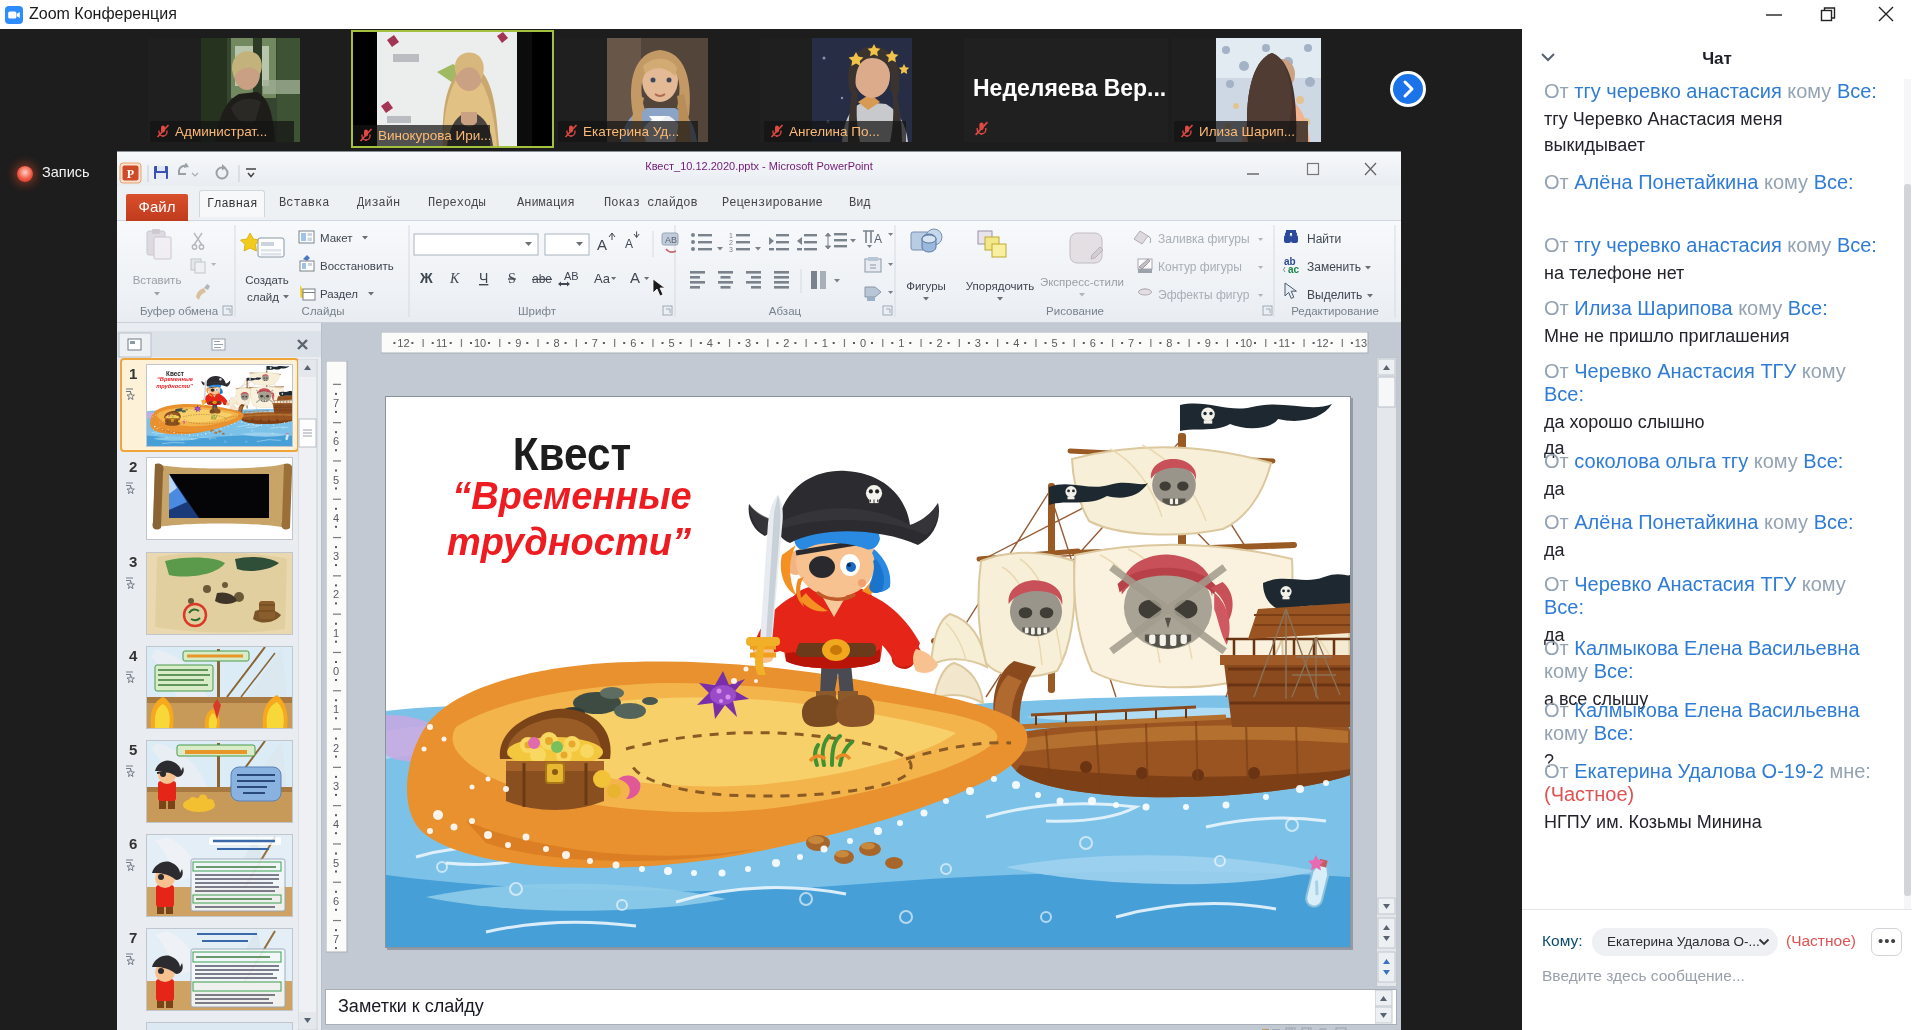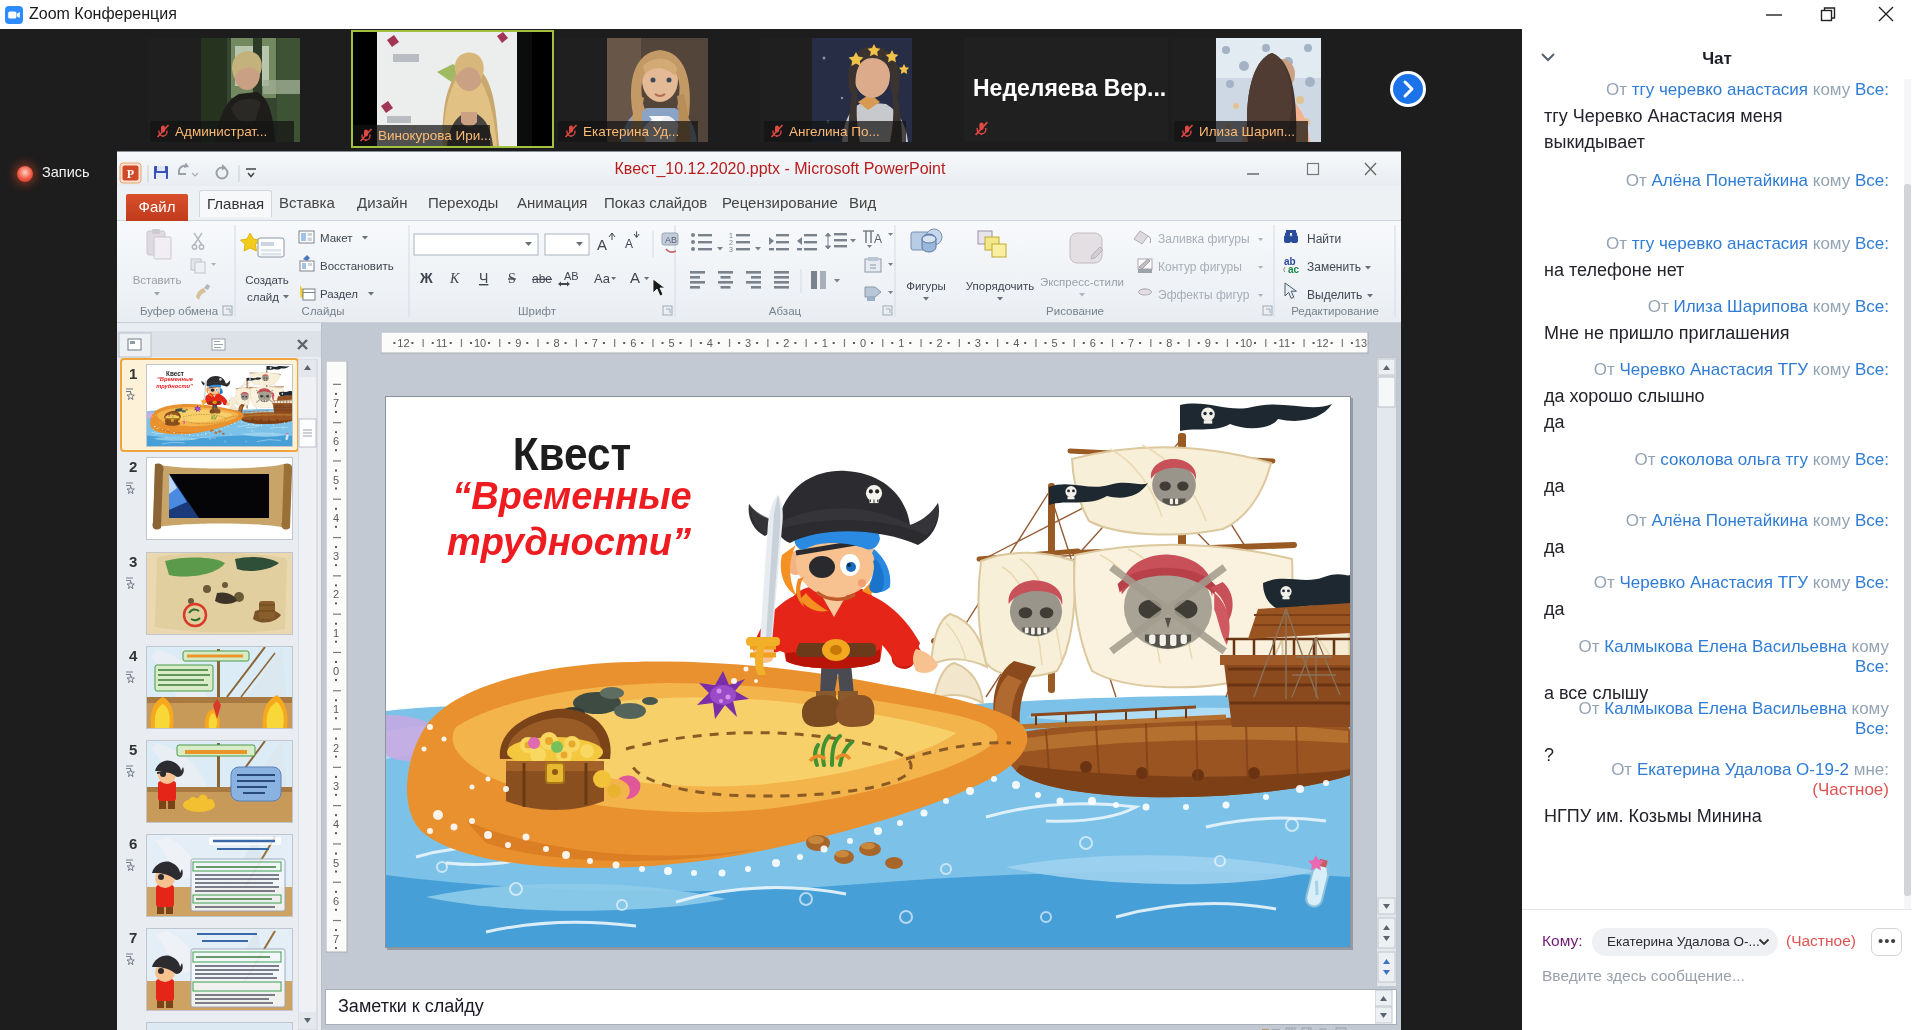--- a/index.html
+++ b/index.html
@@ -10,36 +10,36 @@
 #titlebar { left:0; top:0; width:1912px; height:29px; background:#fff; }
 #titlebar .ttext { left:29px; top:5px; font-size:16px; color:#1a1a1a; }
 
 #stage { left:0; top:29px; width:1522px; height:1001px; background:#1d1d1d; }
 .tile { position:absolute; background:#1f1f1f; overflow:hidden; }
 .namebar { position:absolute; left:0; bottom:0; height:21px; background:rgba(20,20,20,.72); color:#fdba74; font-size:13.5px; line-height:21px; white-space:nowrap; overflow:hidden; }
 .namebar .mic { display:inline-block; vertical-align:-2px; margin:0 5px 0 6px; }
 
 #ppt { left:117px; top:151px; width:1284px; height:879px; background:#eef1f5; border-top:1px solid #8a8f98; }
 #ppt .ptitle { left:0; top:0; width:1284px; height:34px; background:linear-gradient(#f6f8fa,#e9edf2); }
-#ppt .ptext { top:8px; width:100%; text-align:center; font-size:16px; color:#b91c1c;margin-left:21px; }
+#ppt .ptext { top:8px; width:100%; text-align:center; font-size:11px; color:#701a75; }
 #tabrow { left:0; top:34px; width:1284px; height:35px; background:#eef1f4; border-bottom:1px solid #cfd6dd; }
-.tab { position:absolute; top:4px; height:27px; line-height:26px; padding:0 9px; font-size:15px; color:#444; }
+.tab { position:absolute; top:4px; height:27px; line-height:26px; padding:0 9px; font-size:12px; color:#444;font-family:Liberation Mono, monospace; }
 .tab.sel { background:#f6f8fa; border:1px solid #cfd6dd; border-bottom:none; border-radius:3px 3px 0 0; color:#333; }
 #filetab { position:absolute; left:9px; top:8px; width:62px; height:27px; background:linear-gradient(#d9502c,#c03a1d); color:#fff; font-size:15px; text-align:center; line-height:26px; border-radius:2px 2px 0 0; }
 #ribbon { left:0; top:69px; width:1284px; height:102px; background:linear-gradient(#f7f9fb,#eef1f5 70%,#e9edf2); border-bottom:1px solid #c8cfd8; }
 
 #content { left:0; top:171px; width:1284px; height:708px; background:#c3c9d3; }
 #panel { left:0; top:0; width:205px; height:708px; background:#e9ecf0; border-right:1px solid #b9c0c9; }
 #notes { left:205px; top:666px; width:1079px; height:42px;border-radius:9px; }
 .thumbrow { left:29px; width:147px; height:83px; background:#fff; border:1px solid #c0c6cc; }
 
 #chat { left:1522px; top:29px; width:390px; height:1001px; background:#fff; }
 .chathdr { position:absolute; top:20px; width:100%; text-align:center; font-size:17px; font-weight:bold; color:#1d1d28; }
 .msg { position:absolute; left:22px; width:345px; }
-.mh { font-size:17px; color:#94a3b3;text-align:right; }
+.mh { font-size:20px; color:#94a3b3; }
 .mh b { font-weight:normal; color:#2e7cd6; }
 .mh i { font-style:normal; color:#e05252; }
 .mt { font-size:18px; color:#23232b; line-height:26px; margin-top:3px; }
 </style>
 </head>
 <body>
 <div id="root">
   <div class="abs" id="stage"></div>
   <div class="abs" id="titlebar">
     <svg class="abs" style="left:5px;top:6px" width="18" height="18">
@@ -1330,21 +1330,21 @@
       </div>
     <div class="msg" style="top:670px">
         <div class="mh">От <b>Калмыкова Елена Васильевна</b> кому <b>Все:</b></div>
         <div class="mt">?</div>
       </div>
     <div class="msg" style="top:731px">
         <div class="mh">От <b>Екатерина Удалова О-19-2</b> мне:  <i>(Частное)</i></div>
         <div class="mt">НГПУ им. Козьмы Минина</div>
       </div>
     <div class="abs" style="left:0;top:880px;width:390px;height:1px;background:#e2e5e9"></div>
-    <div class="abs" style="left:20px;top:903px;font-size:15.5px;color:#701a75">Кому:</div>
+    <div class="abs" style="left:20px;top:903px;font-size:15.5px;color:#0c4a6e">Кому:</div>
     <div class="abs" style="left:70px;top:899px;width:186px;height:28px;border-radius:14px;background:#eff0f3">
       <div class="abs" style="left:15px;top:6px;font-size:13.5px;color:#2a2a33">Екатерина Удалова О-...</div>
       <svg class="abs" style="left:166px;top:10px" width="12" height="9">
           <path d="M1.5 1.5 l4.5 4.5 4.5 -4.5" fill="none" stroke="#333" stroke-width="1.8"></path>
         </svg>
     </div>
     <div class="abs" style="left:264px;top:903px;font-size:15.5px;color:#e05252">(Частное)</div>
     <div class="abs" style="left:349px;top:899px;width:31px;height:28px;border:1px solid #d0d3d8;border-radius:7px">
       <div class="abs" style="left:6px;top:3px;font-size:15px;color:#444;letter-spacing:1px">•••</div>
     </div>

